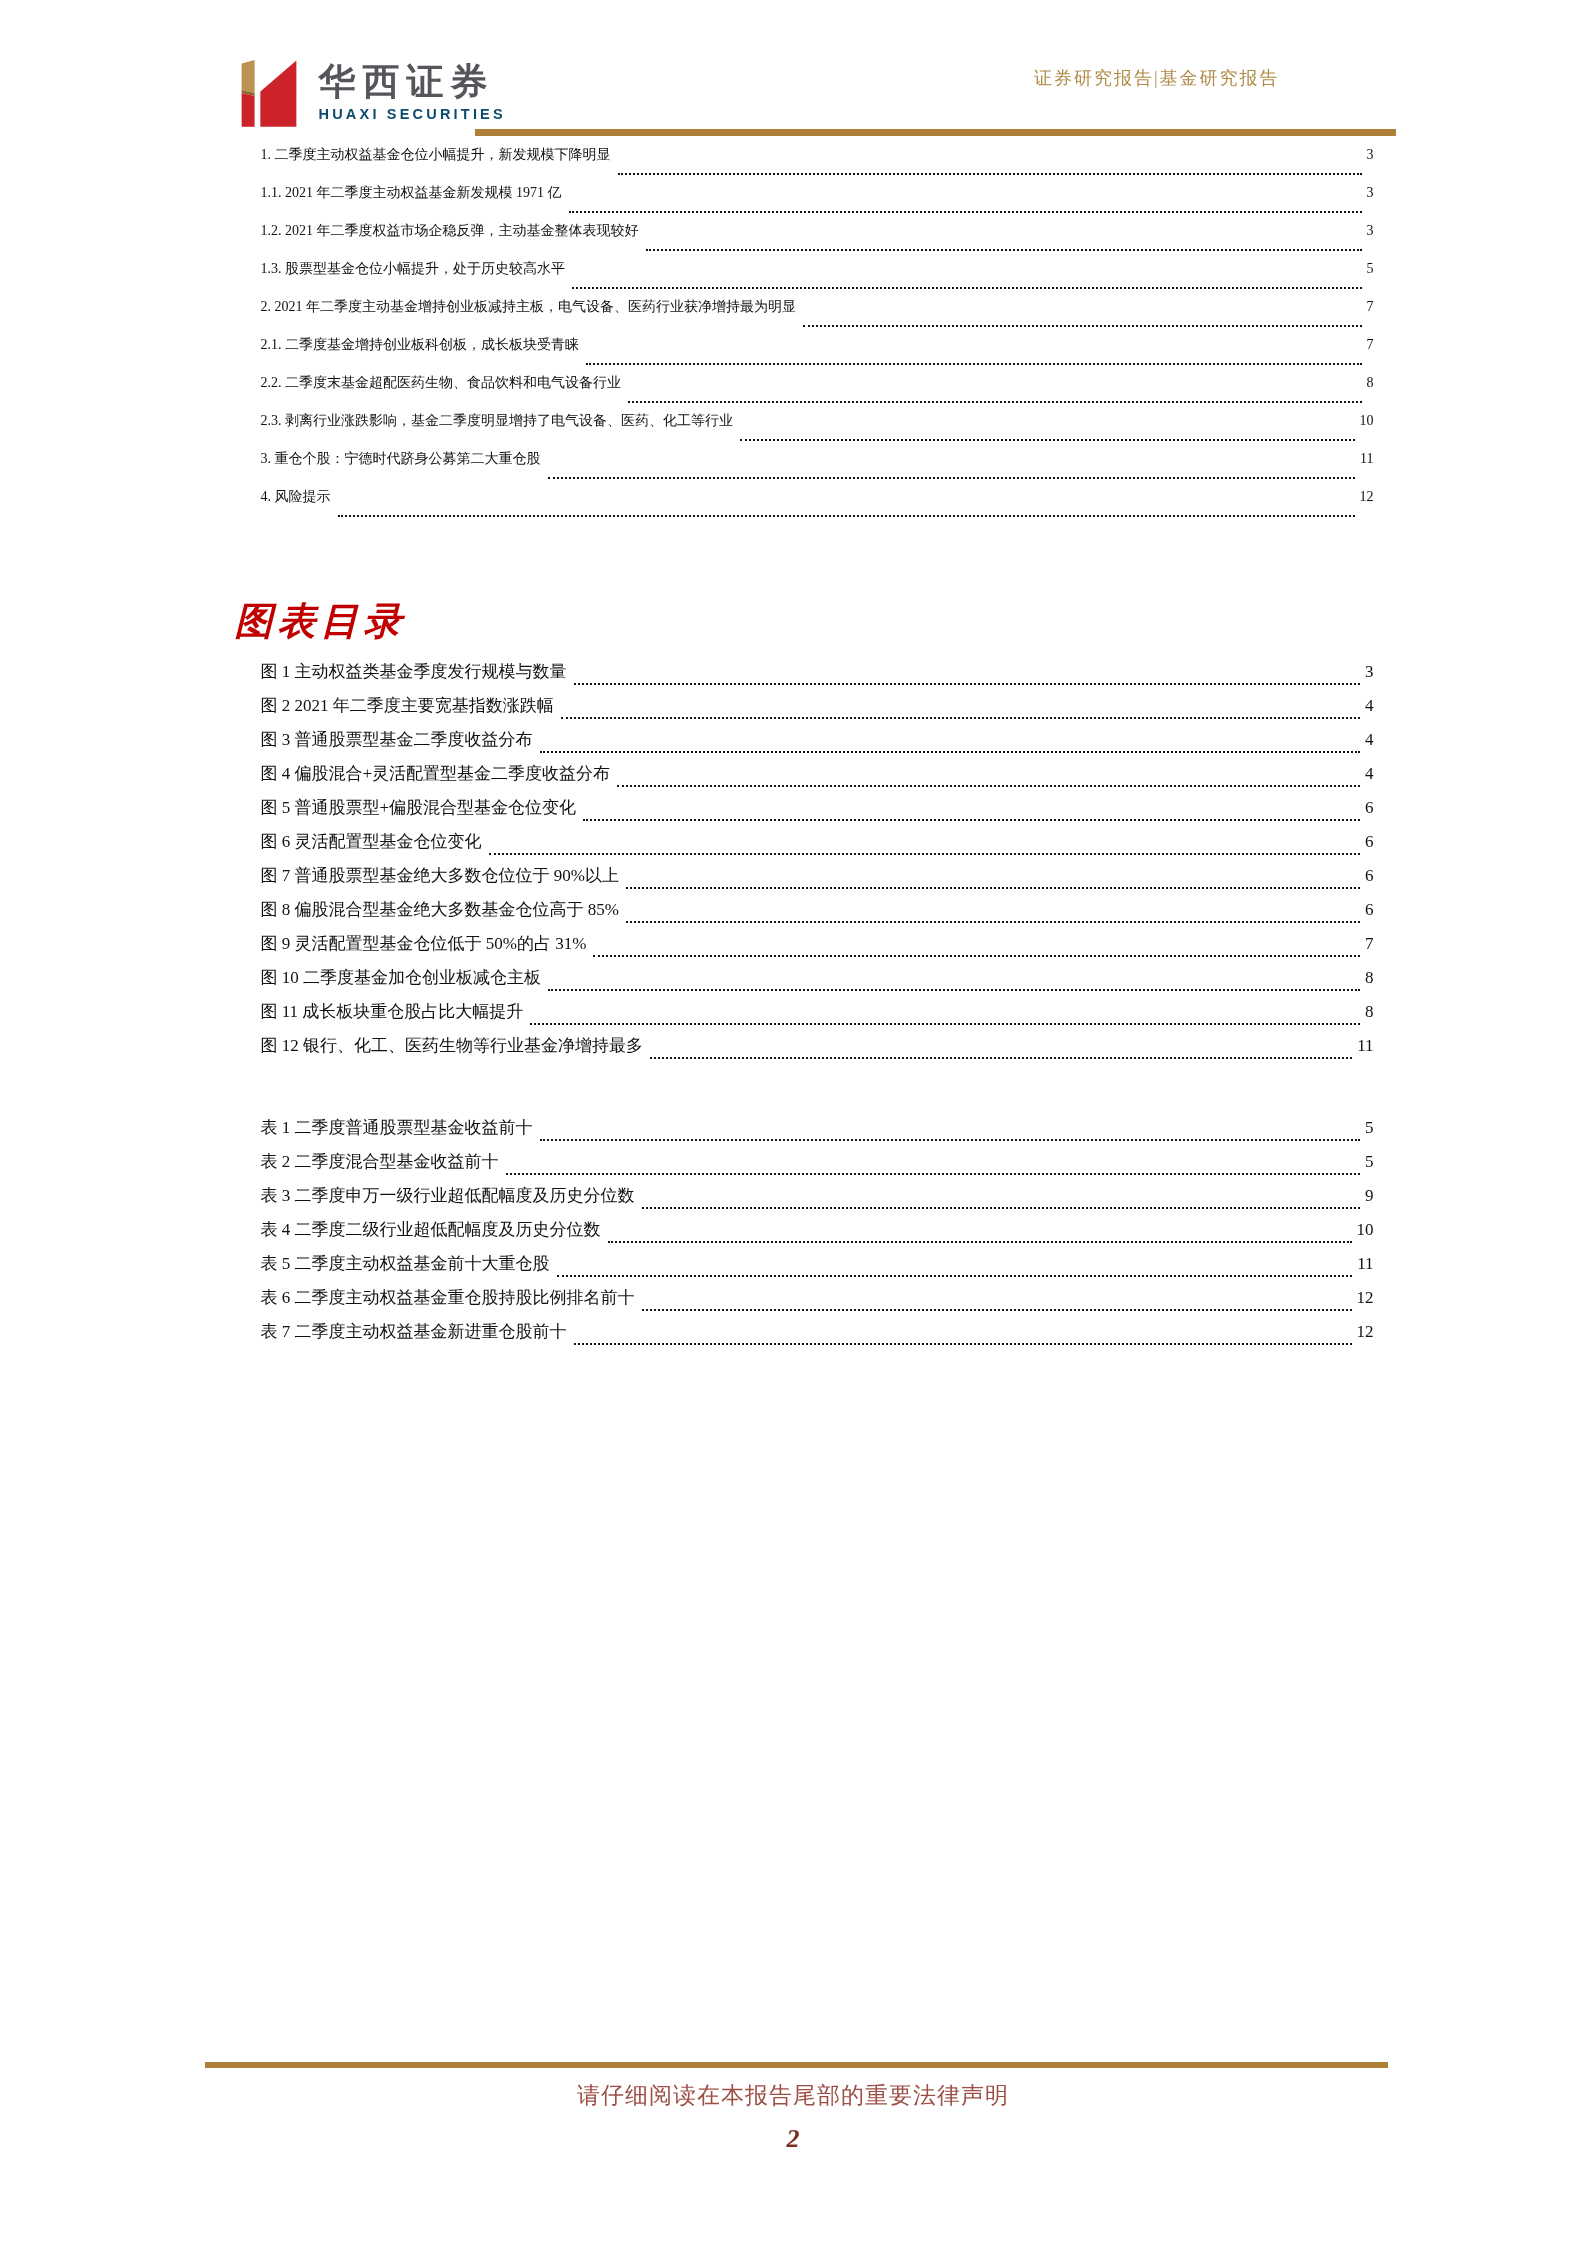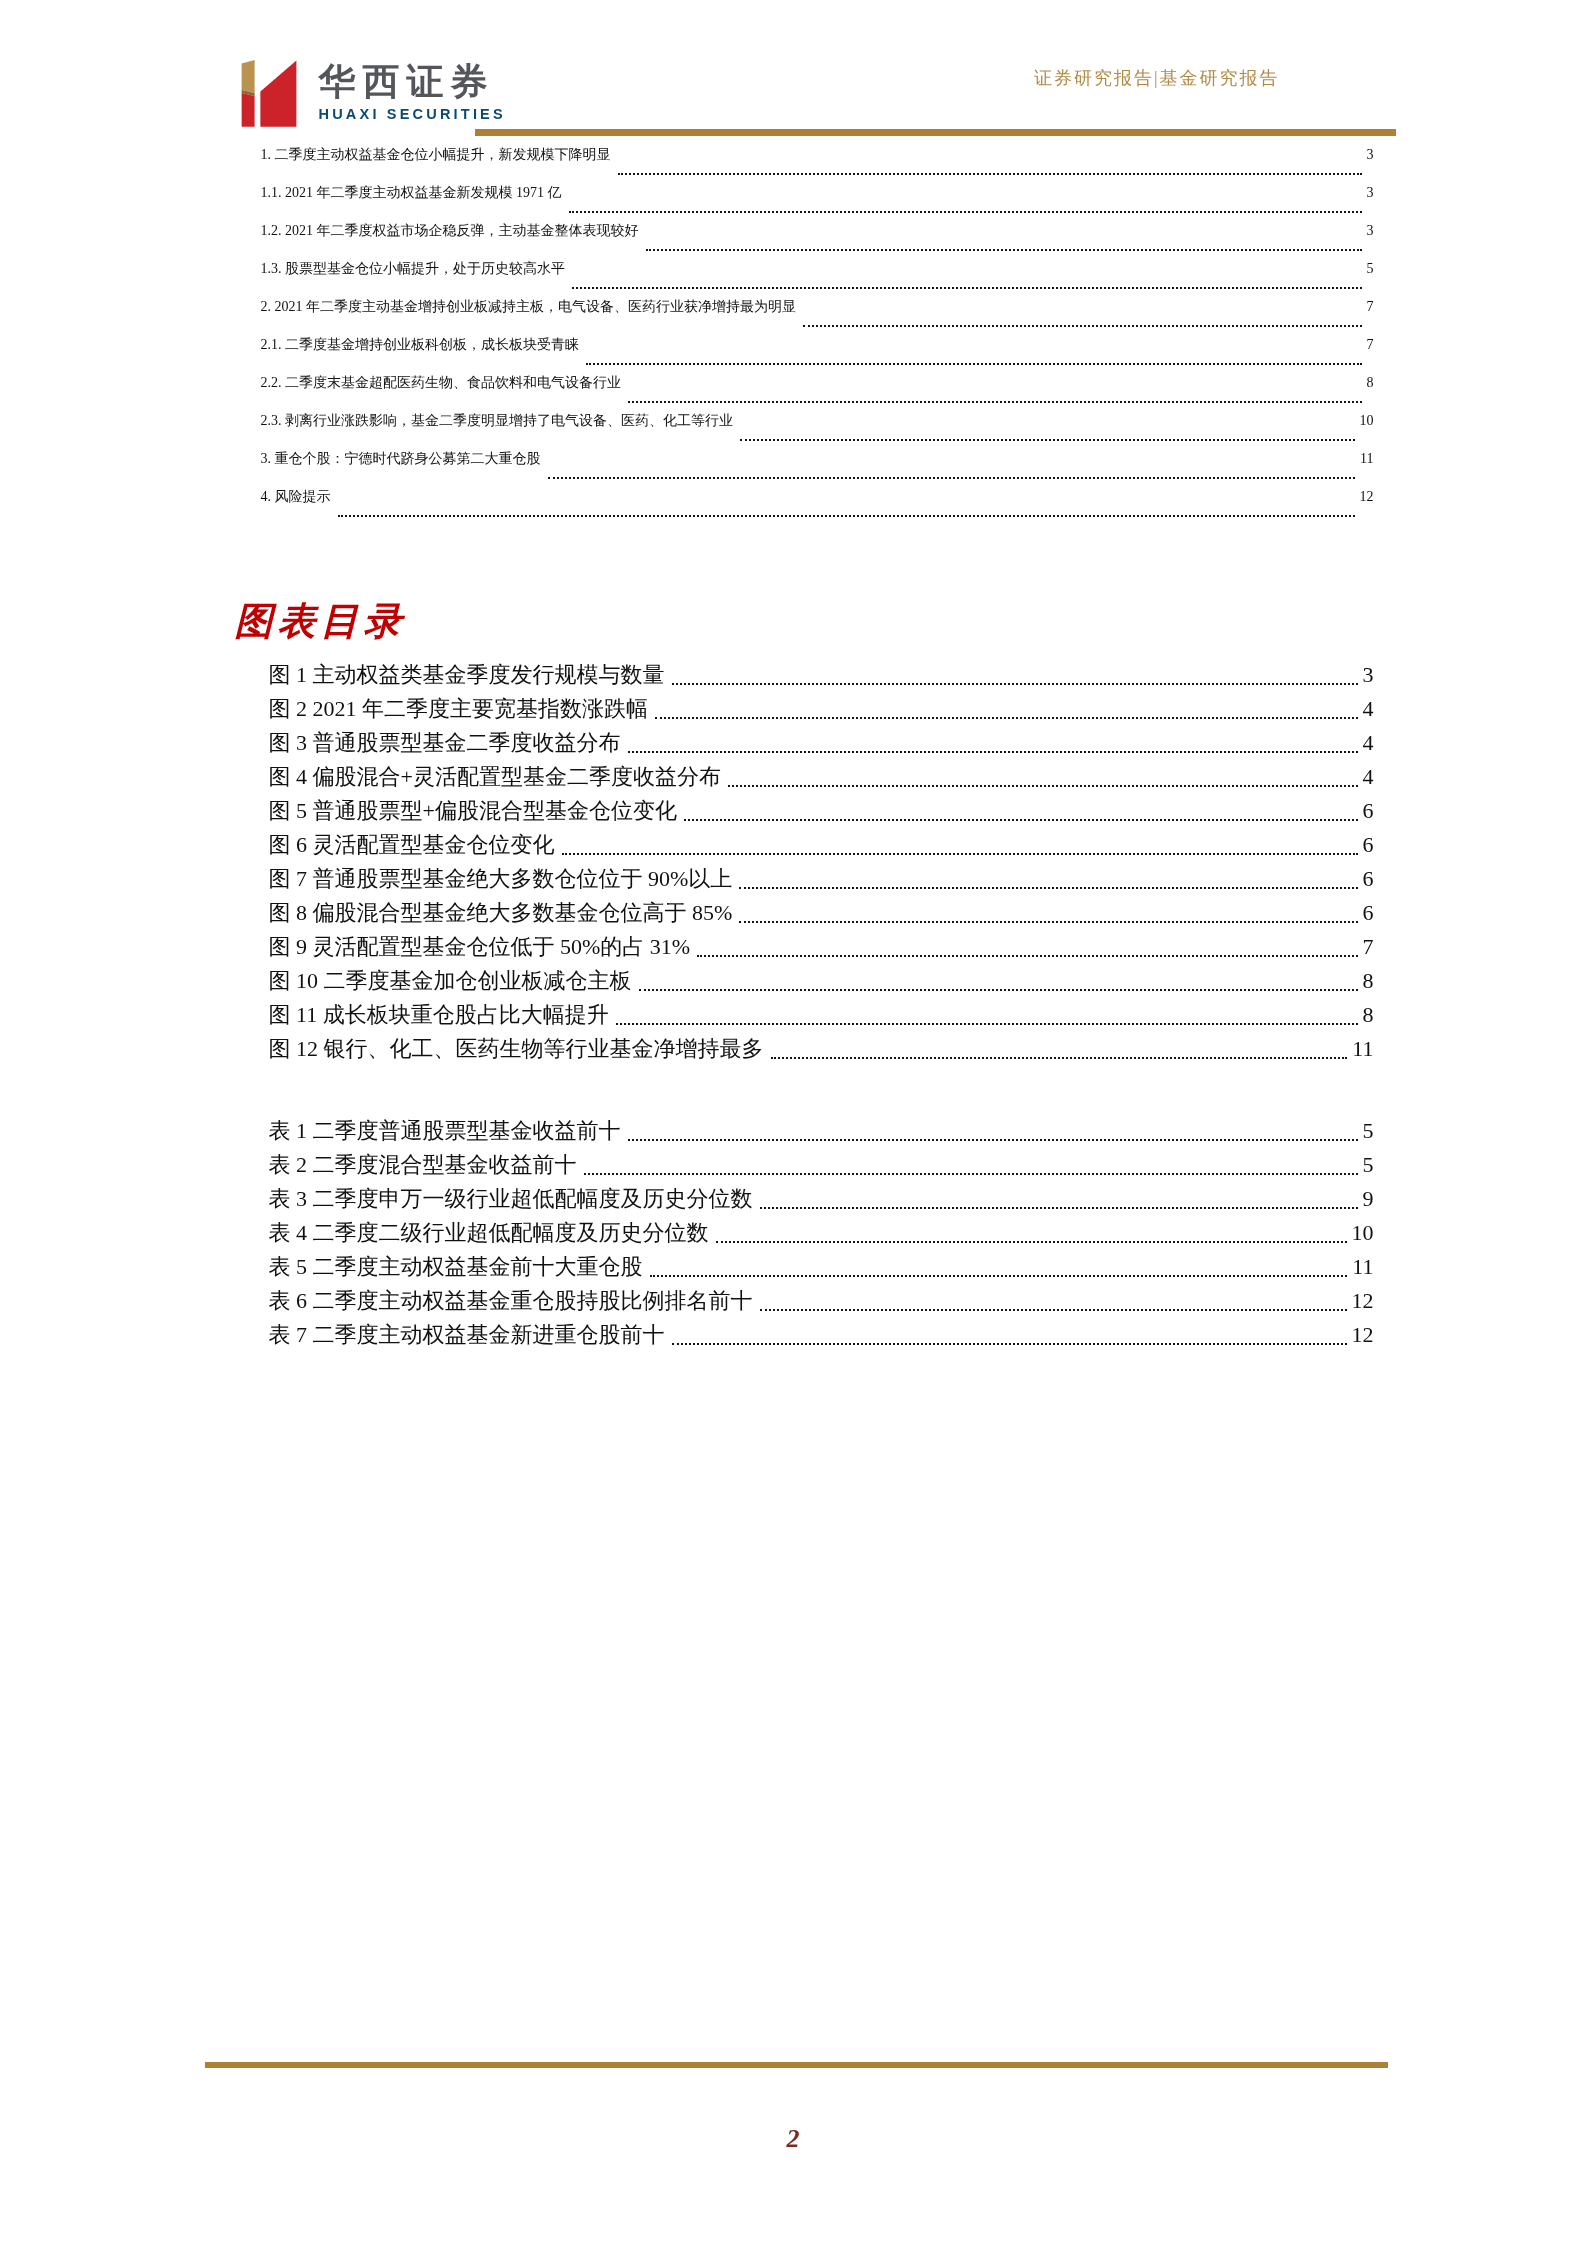--- a/index.html
+++ b/index.html
@@ -26,21 +26,21 @@
 
   
   .content { position:absolute; left:100px; right:78px; top:146px; }
   .section-title {
     font-size:38px; line-height:1.25; color:#c00000; font-weight:700; font-style:italic;
     letter-spacing:5px; margin:0 0 14px 0;
   }
   .list { margin-left:26px; }
   .row { display:flex; align-items:baseline; }
   .toc-row  { height:38px; font-size:14px; }
-  .fig-row  { height:34px; font-size:22px;margin-left:8px; }
+  .fig-row  { height:34px; font-size:17px; }
   .row .label { white-space:nowrap; }
   .leader { flex:1; border-bottom:2.5px dotted #141414; margin:0 5px 0 7px;
             align-self:flex-end; transform:translateY(-9px); min-width:30px; }
   .row .pagenum { white-space:nowrap; }
 
   .figures-block { margin-top:72px; }
   .tables-list { margin-top:48px; }
 
   
   .footer-rule { position:absolute; left:70px; right:64px; top:2062px; height:6px; background:#ad8038; }
@@ -256,15 +256,16 @@
             <span class="label">表 7 二季度主动权益基金新进重仓股前十</span>
             <span class="leader"></span>
             <span class="pagenum">12</span>
           </div>
         </div>
     </div>
 
   </div>
 
   <div class="footer-rule"></div>
+  <div class="footer-text">请仔细阅读在本报告尾部的重要法律声明</div>
   <div class="footer-page">2</div>
 
 </div>
 
 </body></html>

